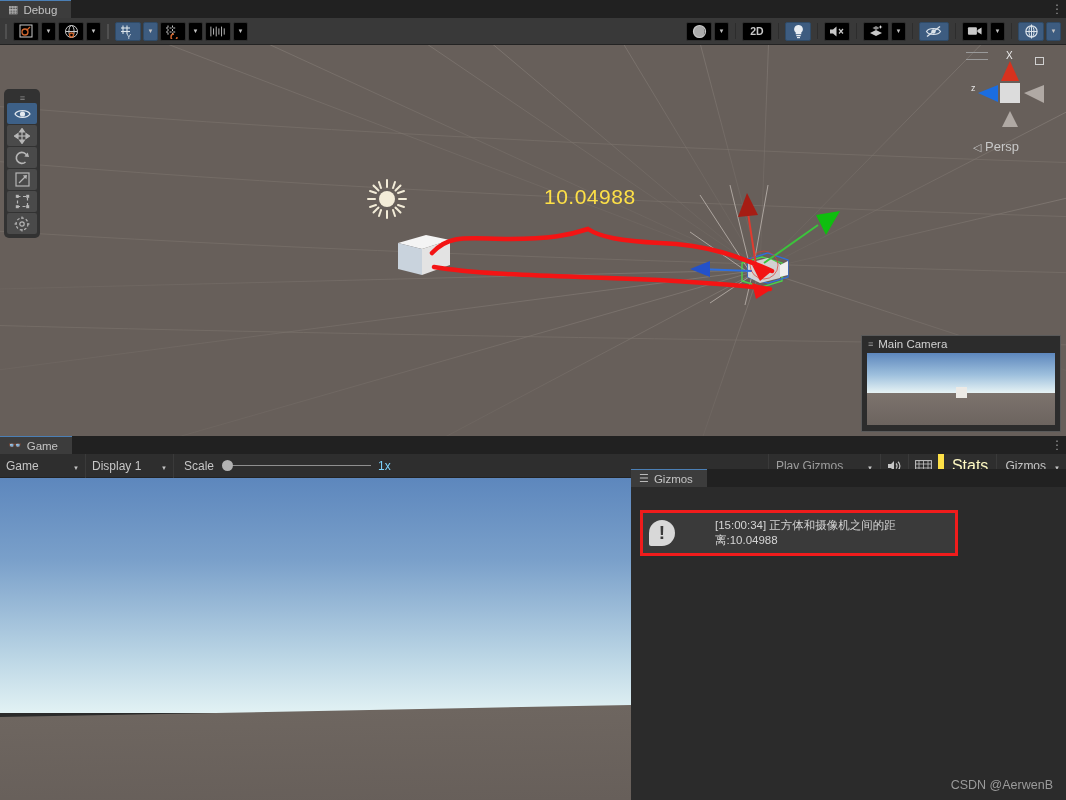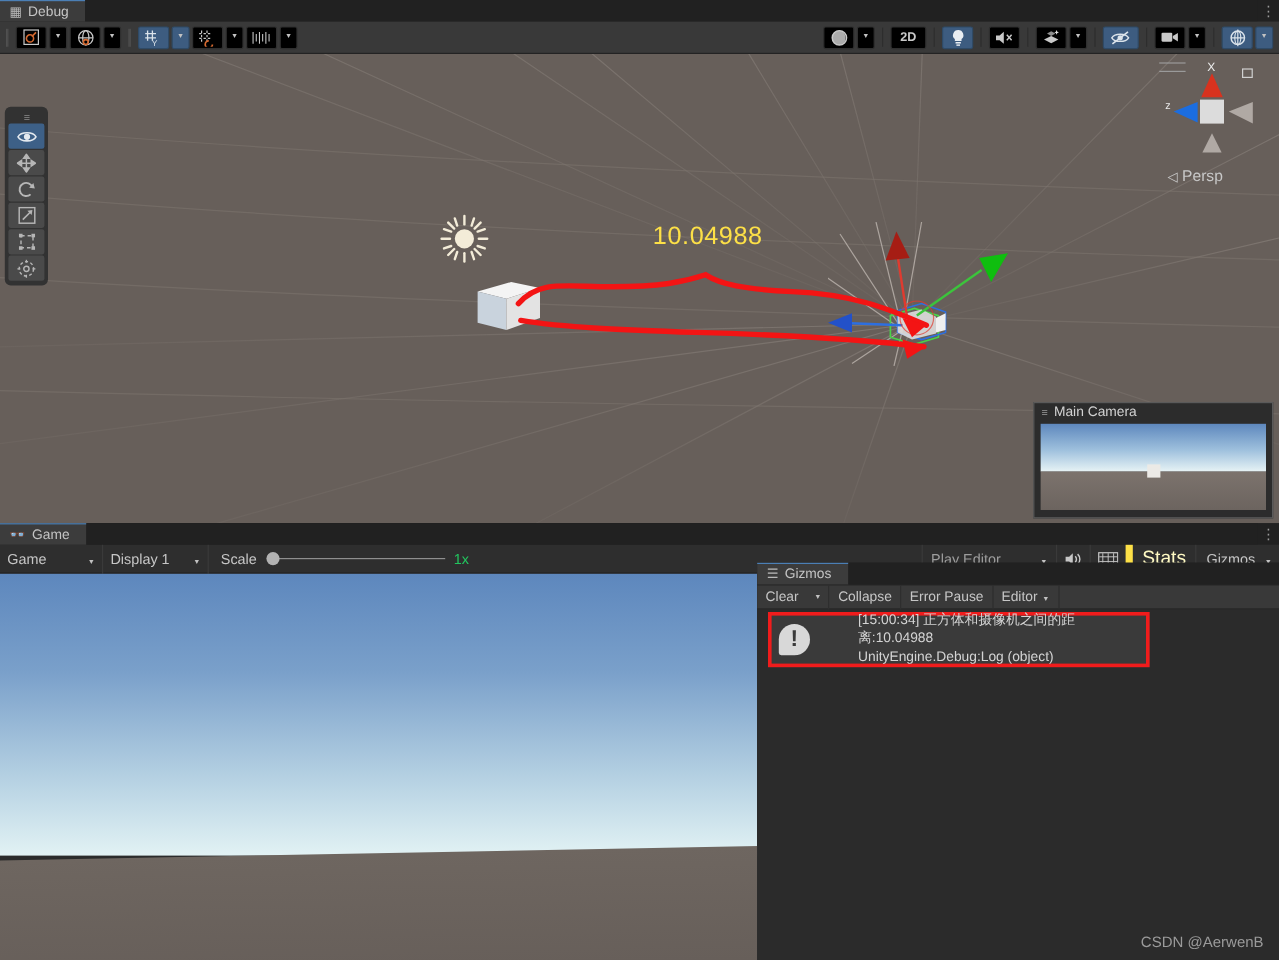--- a/index.html
+++ b/index.html
@@ -520,27 +520,27 @@
         <span>Display 1</span>
         <span class="caret"></span>
       </div>
 
       <div style="display:flex;align-items:center;gap:7px;padding-left:10px;height:24px;">
         <span style="color:#c6c6c6;font-size:12px;">Scale</span>
         <div style="position:relative;width:150px;height:12px;display:flex;align-items:center;">
           <div style="position:absolute;left:10px;right:0;height:1.6px;background:#8f8f8f;"></div>
           <div style="position:absolute;left:1px;width:11px;height:11px;border-radius:50%;background:#b2b2b2;"></div>
         </div>
-        <span style="color:#22c55e;font-size:12px;">1x</span>
+        <span style="color:#7dd3fc;font-size:12px;">1x</span>
       </div>
 
       <div style="flex:1"></div>
 
       <div style="width:112px;display:flex;align-items:center;justify-content:space-between;padding:0 7px;color:#9d9d9d;font-size:12px;border-left:1px solid #3a3a3a;height:24px;">
-        <span>Play Editor</span>
+        <span>Play Gizmos</span>
         <span class="caret"></span>
       </div>
       <div style="width:28px;height:24px;display:flex;align-items:center;justify-content:center;border-left:1px solid #3a3a3a;">
         <svg width="15" height="12" viewBox="0 0 15 12">
             <path d="M1 4h3L7 1v10L4 8H1z" fill="#c6c6c6"></path>
             <path d="M9 3.5 a3.5 3.5 0 0 1 0 5" fill="none" stroke="#c6c6c6" stroke-width="1.2"></path>
             <path d="M11 1.8 a5.6 5.6 0 0 1 0 8.4" fill="none" stroke="#c6c6c6" stroke-width="1.2"></path>
           </svg>
       </div>
       <div style="width:30px;height:24px;display:flex;align-items:center;justify-content:center;border-left:1px solid #3a3a3a;">
@@ -571,35 +571,24 @@
 
   <div id="consolepanel">
     <div class="tabstrip" style="width:435px;">
       <div class="tab">
         <span class="glyph">☰</span>
         <span>Gizmos</span>
       </div>
       <div class="filler"></div>
     </div>
 
-    <div class="con-toolbar">
-      <div class="con-btn" style="border-right:none">Clear</div>
-      <div class="con-btn caret" style="padding:0 6px"></div>
-      <div class="con-btn">Collapse</div>
-      <div class="con-btn">Error Pause</div>
-      <div class="con-btn">
-        <span>Editor</span>
-        <span class="caret"></span>
-      </div>
-    </div>
 
     <div class="log-entry">
       <div class="log-icon">!</div>
       <div class="log-lines">
         <div>[15:00:34] 正方体和摄像机之间的距离:10.04988</div>
-        <div>UnityEngine.Debug:Log (object)</div>
       </div>
     </div>
 
     <div class="watermark">CSDN @AerwenB</div>
   </div>
 
 </div>
 
 </body></html>

